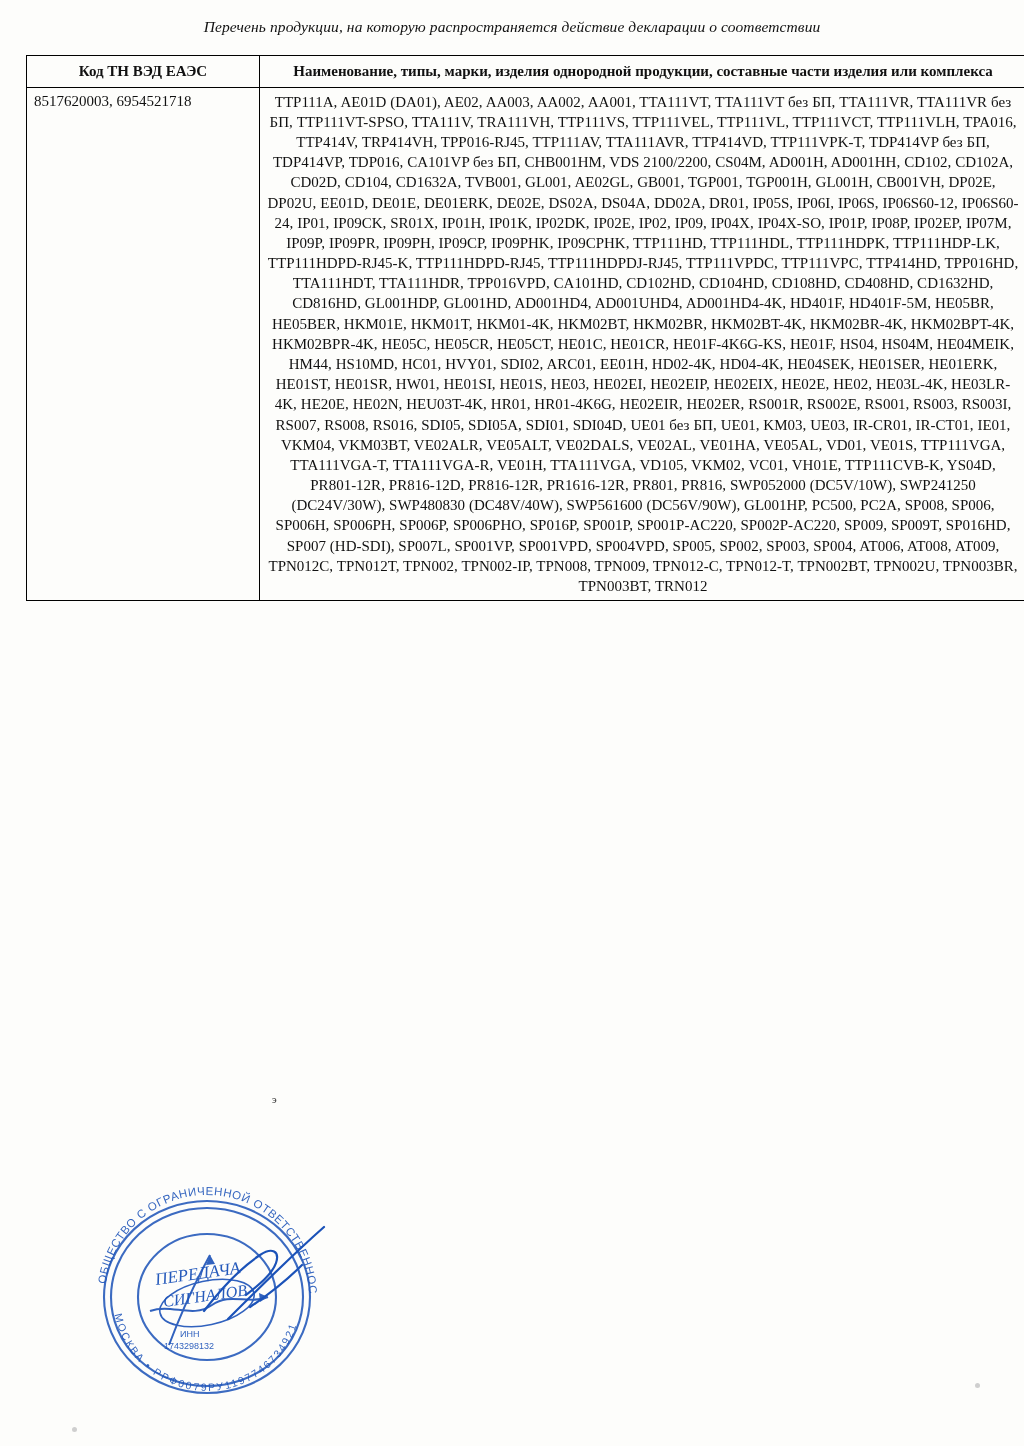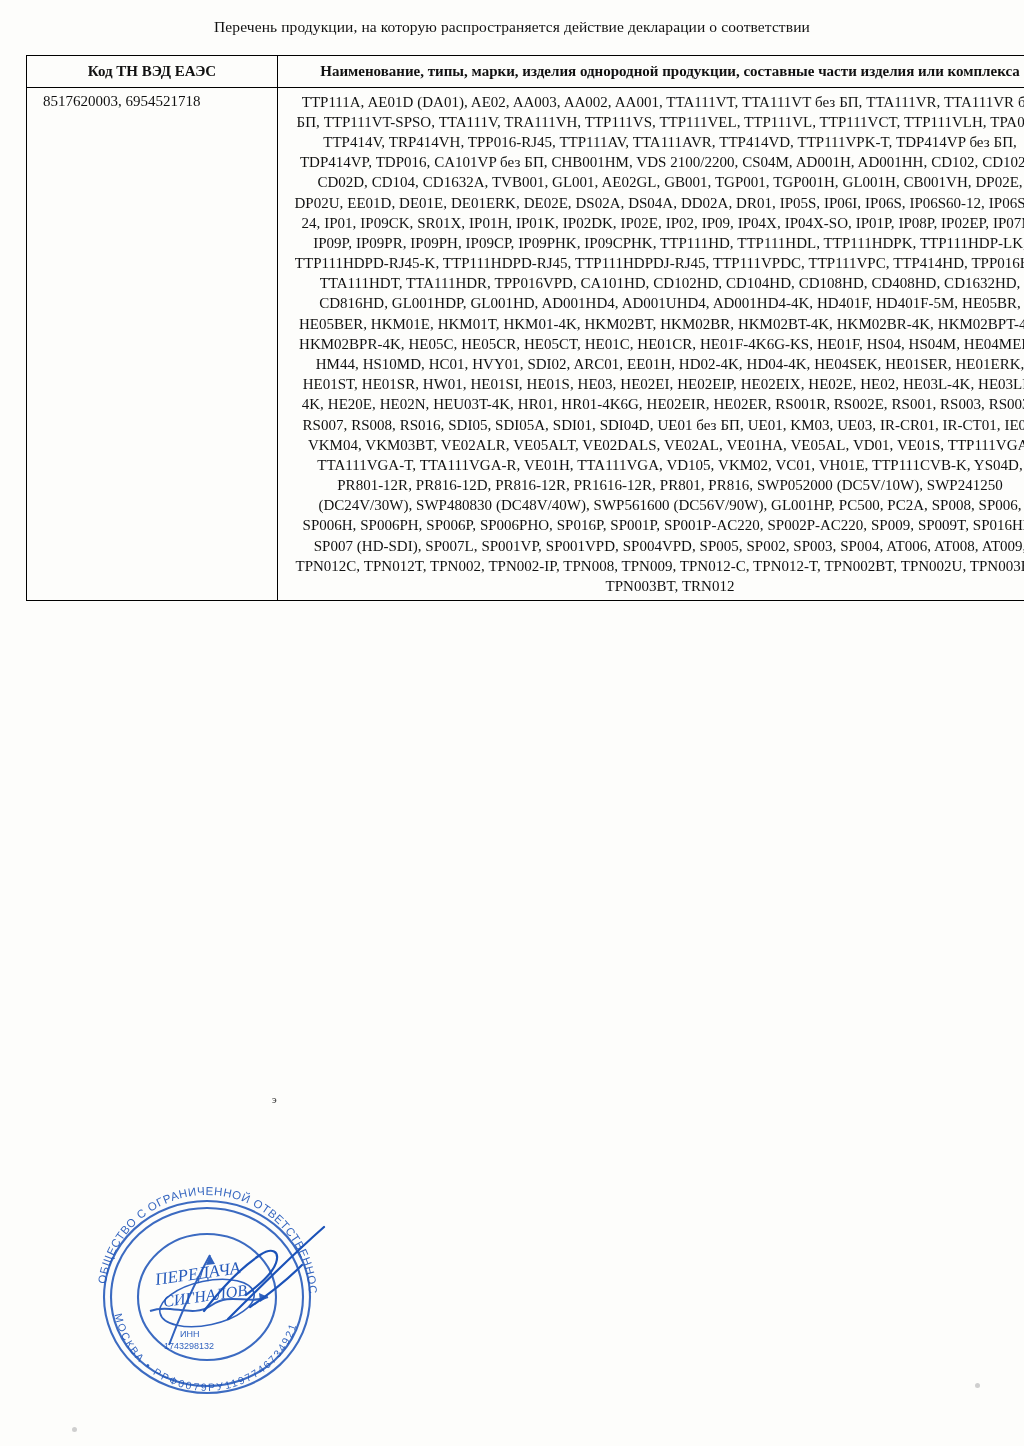--- a/index.html
+++ b/index.html
@@ -21,34 +21,35 @@
     background: #fdfdfb;
   }
   .doc-title {
     position: absolute;
     top: 18px;
     left: 0;
     width: 1024px;
     text-align: center;
     font-size: 15.5px;
     letter-spacing: 0.1px;
+    font-style: italic;
   }
   table.product-table {
     position: absolute;
     top: 55px;
     left: 26px;
     width: 972px;
     border-collapse: collapse;
     table-layout: fixed;
   }
   table.product-table th,
   table.product-table td {
     border: 1px solid #000;
     vertical-align: top;
-    padding: 4px 16px;
+    padding: 4px 7px;
     margin-left: 16px;
   }
   th.col-code { width: 218px; }
   th.col-name { width: 752px; }
   table.product-table thead th {
     text-align: center;
     font-weight: bold;
     font-size: 15px;
     line-height: 1.25;
     padding-top: 6px;

